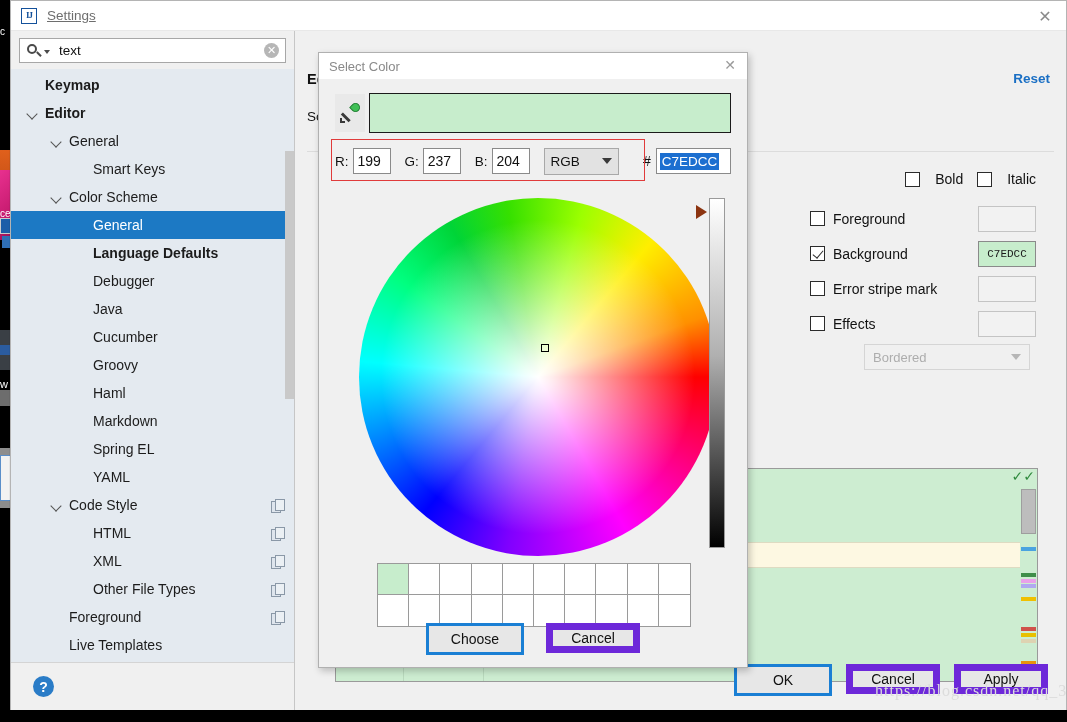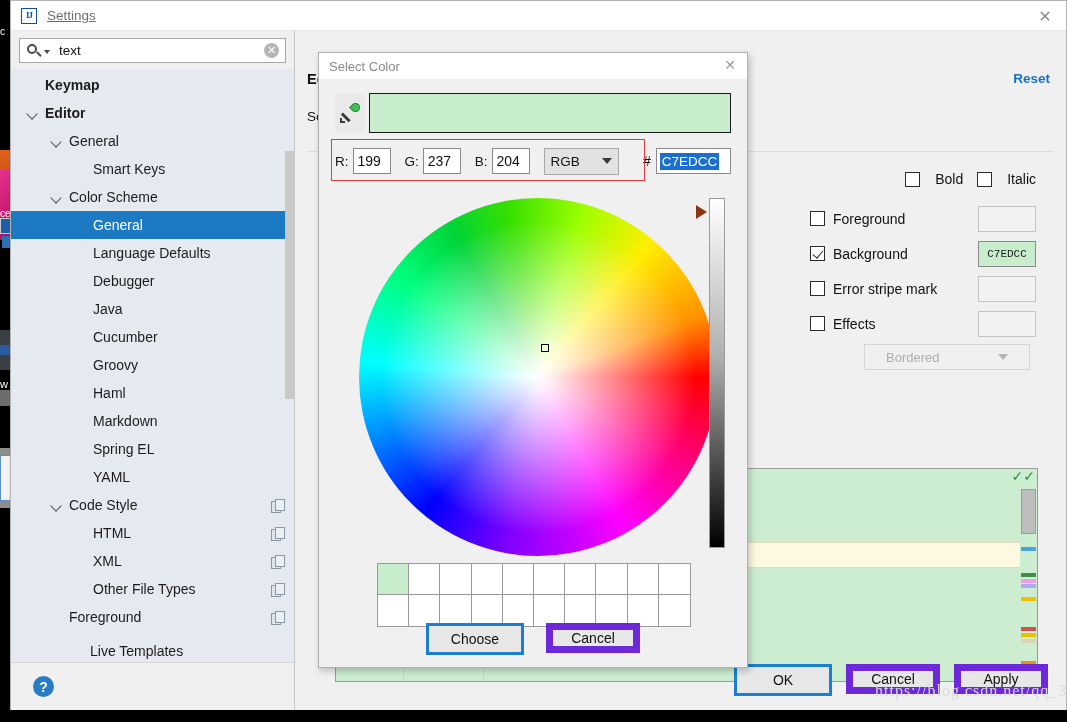--- a/index.html
+++ b/index.html
@@ -181,21 +181,21 @@
     font-family:"Liberation Mono", monospace; font-size:11px; color:#1b1b1b;
   }
   .bold-italic-row {
     display:flex; align-items:flex-start; justify-content:flex-end; gap:14px; height:30px;
     padding-right:0px;
   }
   .bi-item { display:flex; align-items:center; gap:7px; }
   .combo-disabled {
     position:absolute; right:36px; top:313px; width:166px; height:26px;
     border:1px solid #d5d5d5; background:#f0f0f0; display:flex; align-items:center;
-    padding:0 21px; color:#adadad; font-size:13px; cursor:pointer;
+    padding:0 8px; color:#adadad; font-size:13px; cursor:pointer;
   }
   .combo-disabled .cv { flex:1; }
   .chev {
     width:0;height:0;border-left:5px solid transparent;border-right:5px solid transparent;
     border-top:6px solid #b6b6b6;
   }
 
   
   .preview {
     position:absolute; left:40px; right:28px; top:437px; height:214px;
@@ -402,21 +402,21 @@
               <div class="tree-item" style="padding-left: 38px;">
                 <span class="tw open"></span>
                 <span style="margin-left: 6px;">Color Scheme</span>
               </div>
               <div class="tree-item selected" style="padding-left: 62px;">
                 <span class="tw"></span>
                 <span style="margin-left: 6px;">General</span>
               </div>
               <div class="tree-item" style="padding-left: 62px;">
                 <span class="tw"></span>
-                <span style="margin-left: 6px;">Language Defaults</span>
+                <span style="margin-left: 6px; font-weight: bold;">Language Defaults</span>
               </div>
               <div class="tree-item" style="padding-left: 62px;">
                 <span class="tw"></span>
                 <span style="margin-left: 6px;">Debugger</span>
               </div>
               <div class="tree-item" style="padding-left: 62px;">
                 <span class="tw"></span>
                 <span style="margin-left: 6px;">Java</span>
               </div>
               <div class="tree-item" style="padding-left: 62px;">
@@ -461,21 +461,21 @@
               <div class="tree-item" style="padding-left: 62px;">
                 <span class="tw"></span>
                 <span style="margin-left: 6px;">Other File Types</span>
                 <span class="copy-icon"></span>
               </div>
               <div class="tree-item" style="padding-left: 38px;">
                 <span class="tw"></span>
                 <span style="margin-left: 6px;">Foreground</span>
                 <span class="copy-icon"></span>
               </div>
-              <div class="tree-item" style="padding-left: 59px; align-items: flex-end;">
+              <div class="tree-item" style="padding-left: 38px;">
                 <span class="tw"></span>
                 <span style="margin-left: 6px;">Live Templates</span>
               </div>
             </div>
           <div class="tree-scroll">
             <div class="tree-thumb"></div>
           </div>
         </div>
 
         <div class="left-footer">

